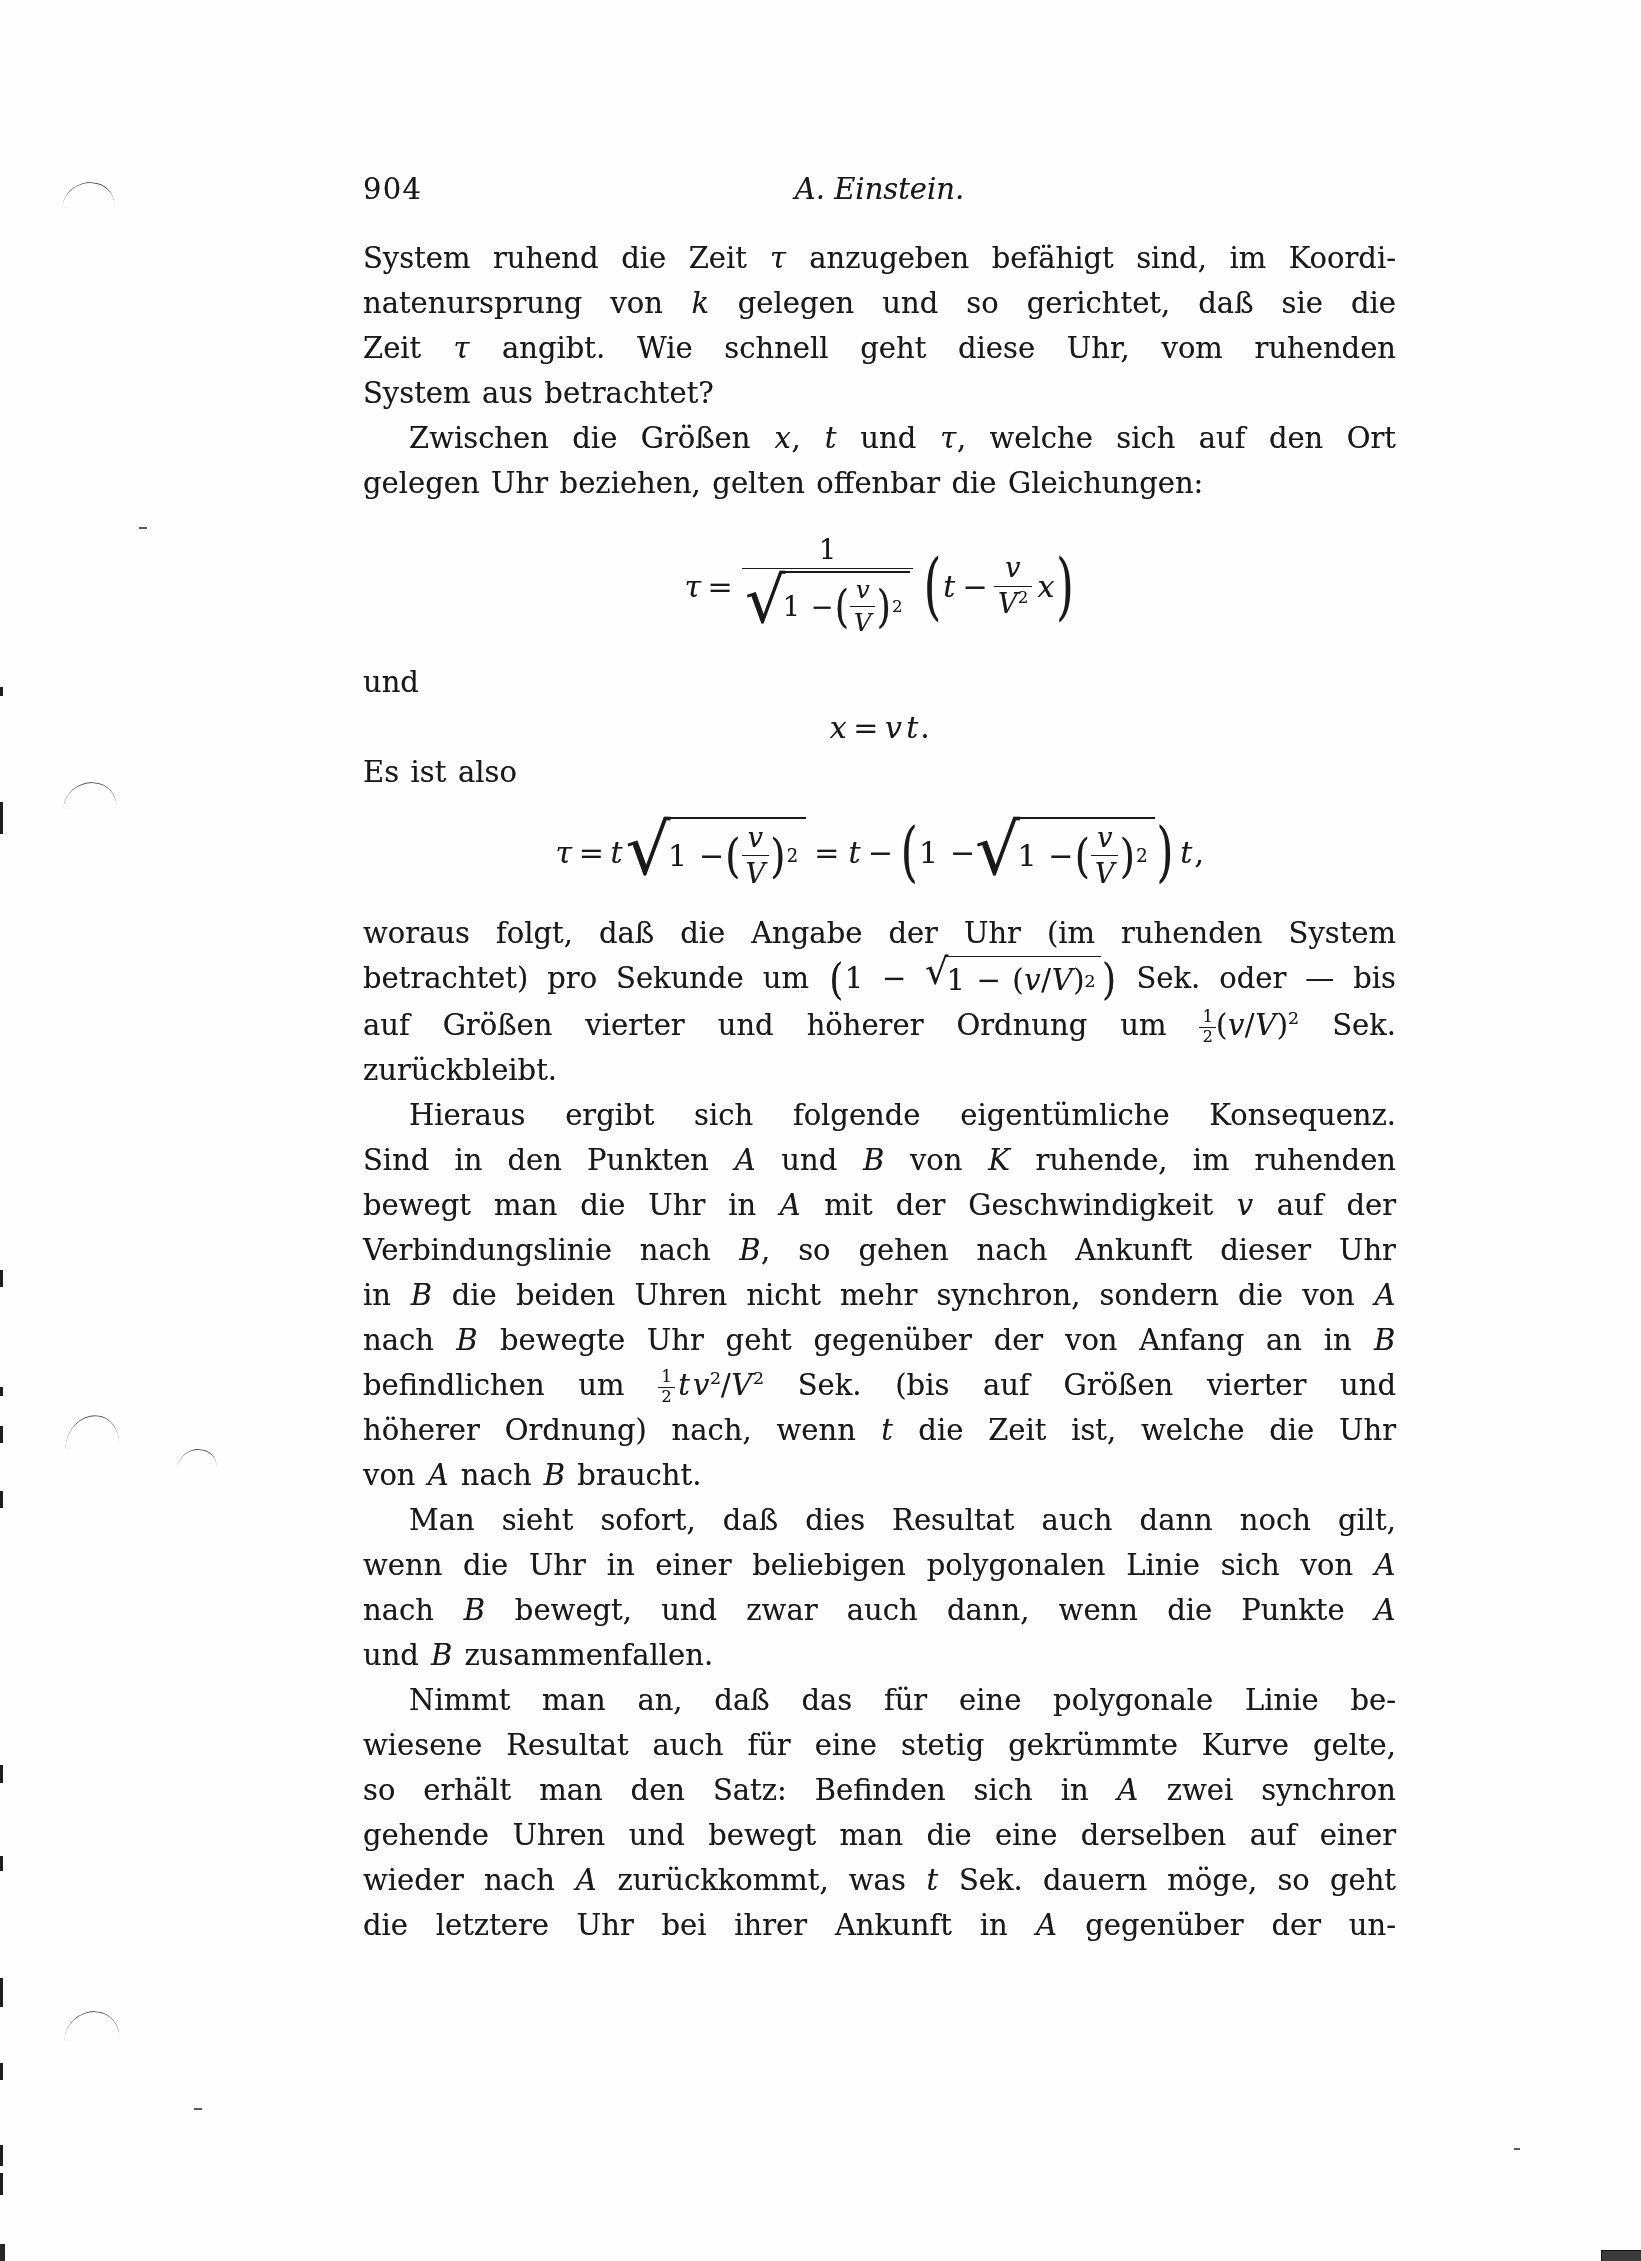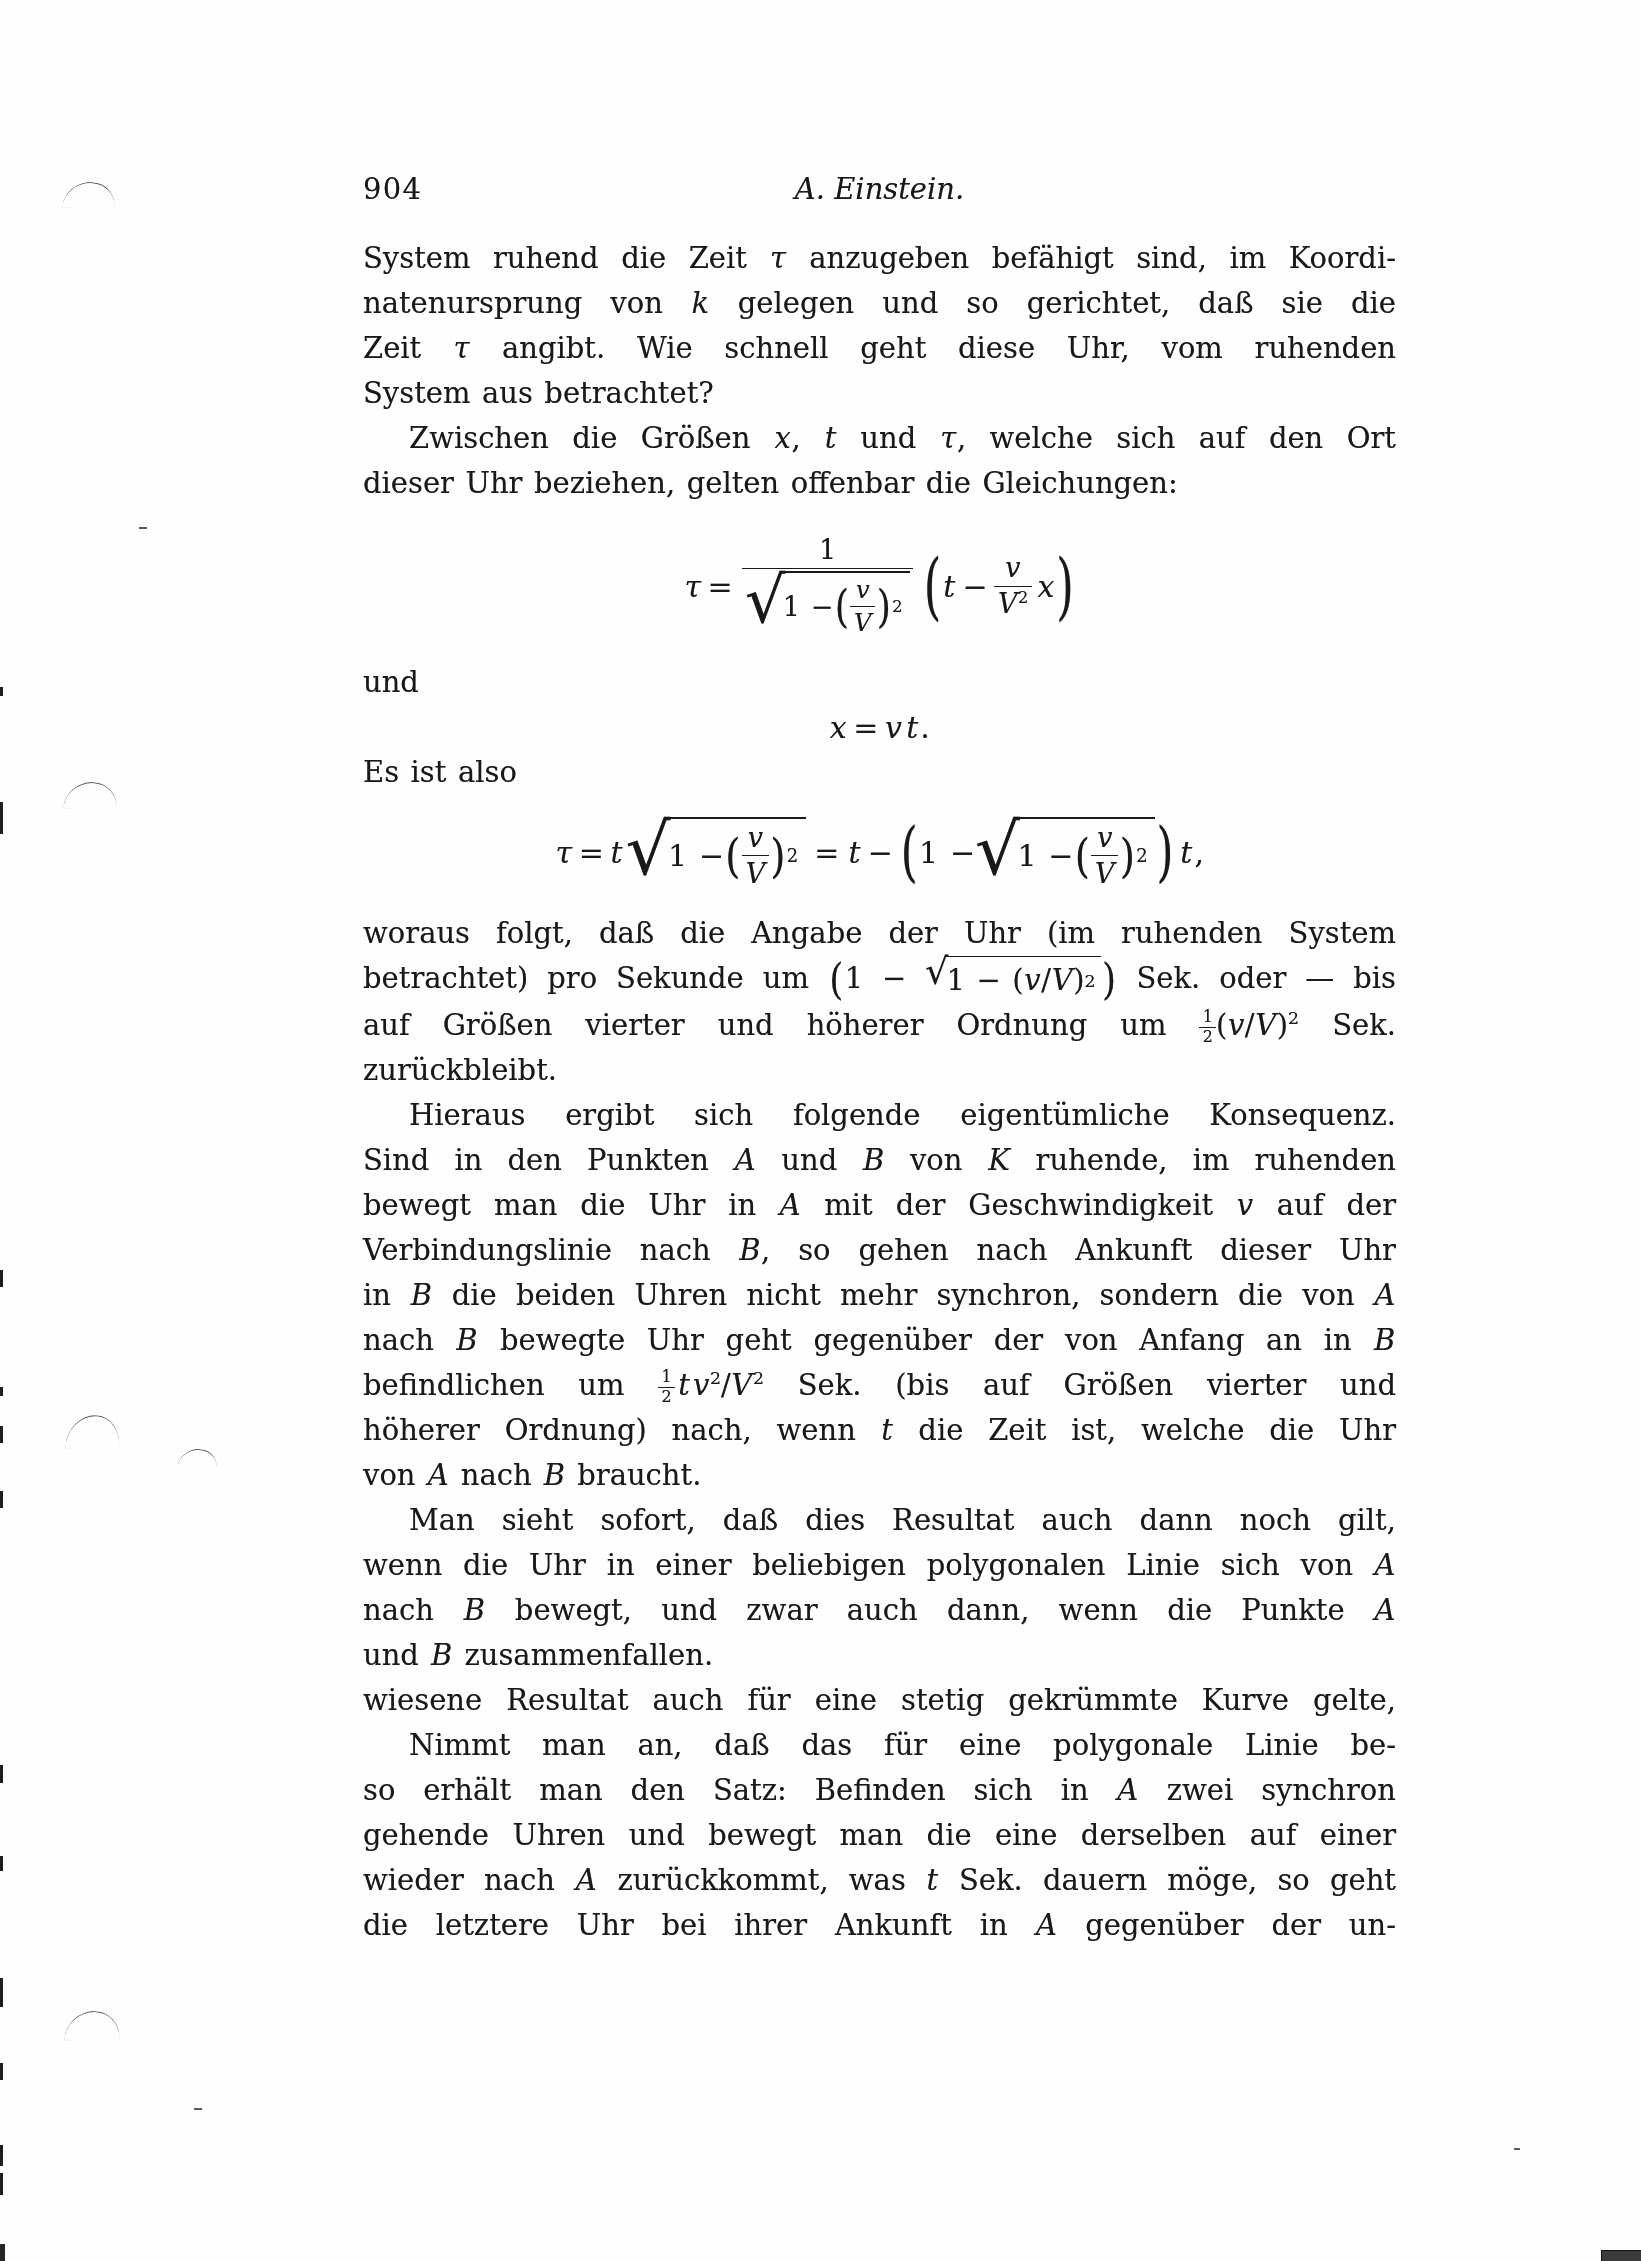--- a/index.html
+++ b/index.html
@@ -79,21 +79,21 @@
     <div class="header">
       <span class="pagenum">904</span>
       <span class="runhead">A. Einstein.</span>
     </div>
     <div id="bodycol">
         <div class="line"><span class="mtext">System ruhend die Zeit </span><span class="mvar">τ</span><span class="mtext"> anzugeben befähigt sind, im Koordi-</span></div>
         <div class="line"><span class="mtext">natenursprung von </span><span class="mvar">k</span><span class="mtext"> gelegen und so gerichtet, daß sie die</span></div>
         <div class="line"><span class="mtext">Zeit </span><span class="mvar">τ</span><span class="mtext"> angibt. Wie schnell geht diese Uhr, vom ruhenden</span></div>
         <div class="line end"><span class="mtext">System aus betrachtet?</span></div>
         <div class="line indent"><span class="mtext">Zwischen die Größen </span><span class="mvar">x</span><span class="mtext">, </span><span class="mvar">t</span><span class="mtext"> und </span><span class="mvar">τ</span><span class="mtext">, welche sich auf den Ort</span></div>
-        <div class="line end"><span class="mtext">dieser Uhr beziehen, gelten offenbar die Gleichungen:</span></div>
+        <div class="line end"><span class="mtext">gelegen Uhr beziehen, gelten offenbar die Gleichungen:</span></div>
         <div class="dmath f1">
           <span class="mvar">τ</span>
           <span class="msp" style="width: 0.2em;"></span>
           <span class="mtext">=</span>
           <span class="msp" style="width: 0.3em;"></span>
           <span class="mfrac disp">
             <span class="num"><span class="mtext">1</span></span>
             <span class="fbar"></span>
             <span class="den"><span class="msqrt big">
                 <span class="rsign">√</span>
@@ -216,22 +216,22 @@
             <span class="num"><span class="mtext">1</span></span>
             <span class="fbar"></span>
             <span class="den"><span class="mtext">2</span></span>
           </span><span class="msp" style="width: 0.1em;"></span><span class="mvar">t</span><span class="msp" style="width: 0.06em;"></span><span class="mvar">v</span><sup class="msup"><span class="mtext">2</span></sup><span class="mtext">/</span><span class="mvar">V</span><sup class="msup"><span class="mtext">2</span></sup><span class="mtext"> Sek. (bis auf Größen vierter und</span></div>
         <div class="line"><span class="mtext">höherer Ordnung) nach, wenn </span><span class="mvar">t</span><span class="mtext"> die Zeit ist, welche die Uhr</span></div>
         <div class="line end"><span class="mtext">von </span><span class="mvar">A</span><span class="mtext"> nach </span><span class="mvar">B</span><span class="mtext"> braucht.</span></div>
         <div class="line indent"><span class="mtext">Man sieht sofort, daß dies Resultat auch dann noch gilt,</span></div>
         <div class="line"><span class="mtext">wenn die Uhr in einer beliebigen polygonalen Linie sich von </span><span class="mvar">A</span></div>
         <div class="line"><span class="mtext">nach </span><span class="mvar">B</span><span class="mtext"> bewegt, und zwar auch dann, wenn die Punkte </span><span class="mvar">A</span></div>
         <div class="line end"><span class="mtext">und </span><span class="mvar">B</span><span class="mtext"> zusammenfallen.</span></div>
+        <div class="line indent"><span class="mtext">Nimmt man an, daß das für eine polygonale Linie be-</span></div>
         <div class="line"><span class="mtext">wiesene Resultat auch für eine stetig gekrümmte Kurve gelte,</span></div>
-        <div class="line indent"><span class="mtext">Nimmt man an, daß das für eine polygonale Linie be-</span></div>
         <div class="line"><span class="mtext">so erhält man den Satz: Befinden sich in </span><span class="mvar">A</span><span class="mtext"> zwei synchron</span></div>
         <div class="line"><span class="mtext">gehende Uhren und bewegt man die eine derselben auf einer</span></div>
         <div class="line"><span class="mtext">wieder nach </span><span class="mvar">A</span><span class="mtext"> zurückkommt, was </span><span class="mvar">t</span><span class="mtext"> Sek. dauern möge, so geht</span></div>
         <div class="line"><span class="mtext">die letztere Uhr bei ihrer Ankunft in </span><span class="mvar">A</span><span class="mtext"> gegenüber der un-</span></div>
       </div>
   </div>
 </div>
 
 
 </body></html>

